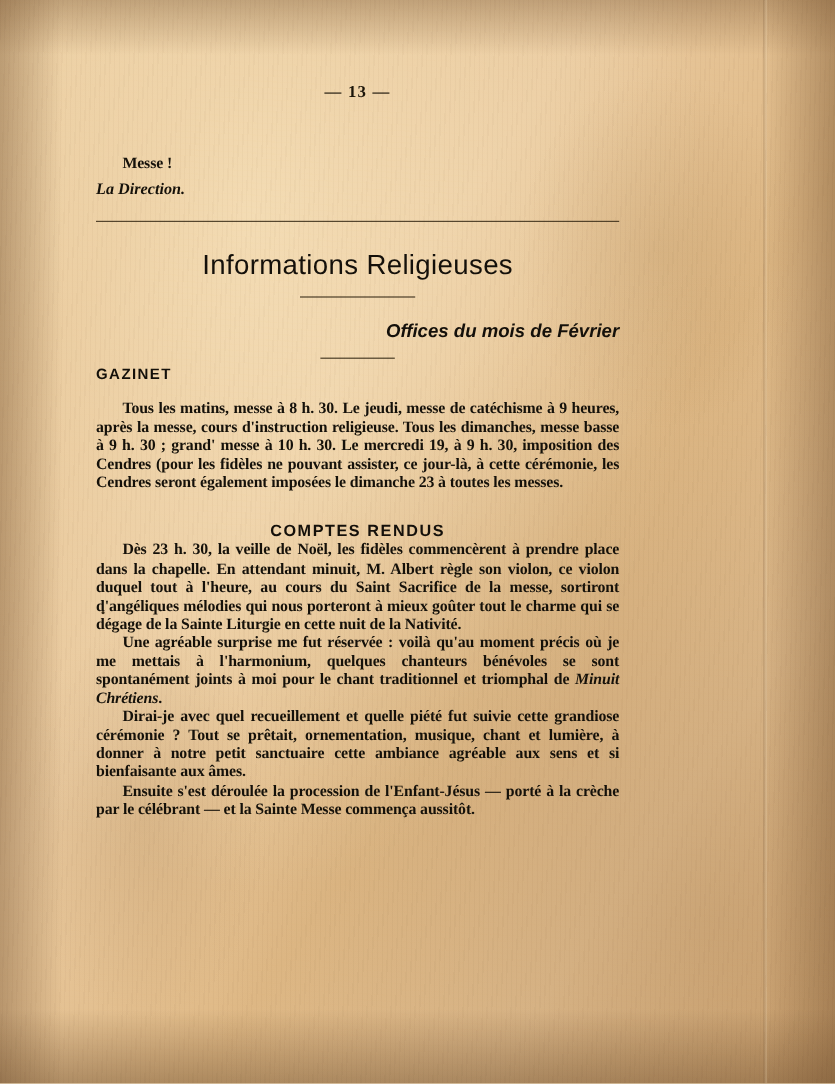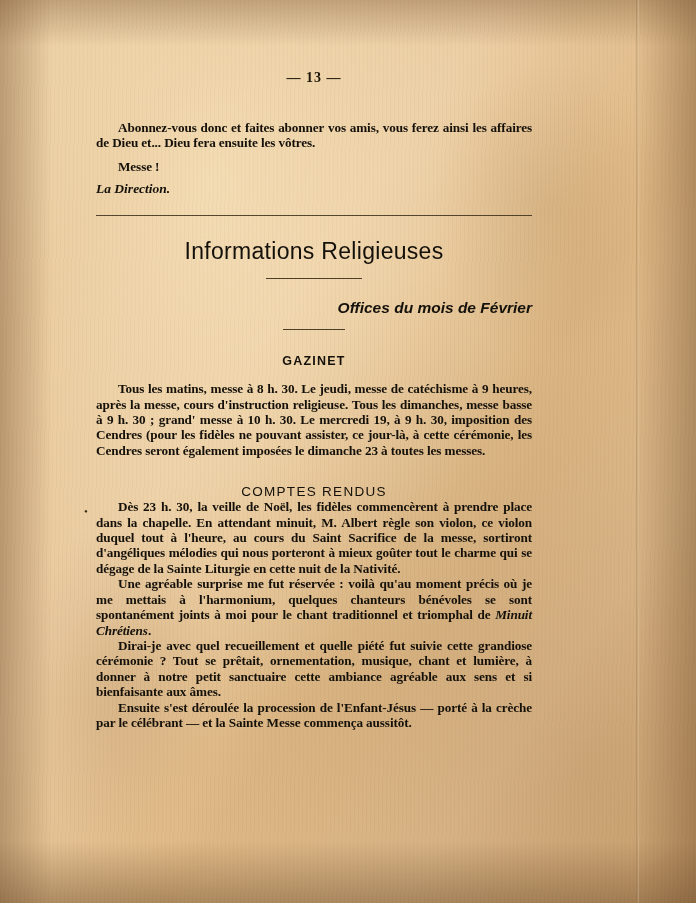--- a/index.html
+++ b/index.html
@@ -55,21 +55,21 @@
     pointer-events: none;
   }
   .fold {
     position: absolute; left: 636px; top: 0; width: 3px; height: 903px;
     background: linear-gradient(to right, rgba(110,78,46,0.25), rgba(255,240,210,0.25));
     pointer-events: none;
   }
 
   .content {
     position: absolute;
-    left: 96px;
+    left: 80px;
     top: 70px;
     width: 436px;
     color: #161208;
   }
 
   .folio {
     text-align: center;
     font-family: "Liberation Serif", serif;
     font-weight: bold;
     font-size: 14px;
@@ -140,34 +140,34 @@
     text-align: right;
     font-family: "Liberation Sans", sans-serif;
     font-style: italic;
     font-size: 15.5px;
     font-weight: bold;
     margin-top: 20px;
     color: #14100a;
   }
 
   .place-title {
-    text-align: center;
+    text-align: left;
     font-family: "Liberation Sans", sans-serif;
     font-size: 12.5px;
     font-weight: bold;
     letter-spacing: 1.2px;
-    margin-top: 24px;
+    margin-top: 6px;
     margin-bottom: 13px;
     color: #14100a;
   }
   .block-title {
     text-align: center;
     font-family: "Liberation Sans", sans-serif;
     font-size: 13.5px;
-    font-weight: normal;
+    font-weight: bold;
     letter-spacing: 1.3px;
     margin-top: 26px;
     margin-bottom: 0;
     color: #14100a;
   }
   .ital { font-style: italic; }
   .mark {
     position: absolute;
     left: 84px;
     top: 505px;
@@ -194,21 +194,20 @@
   <div class="edge-bottom"></div>
   <div class="stain-a"></div>
   <div class="stain-b"></div>
   <div class="fold"></div>
 
   <div class="content">
 
     <div class="folio">— 13 —</div>
 
     <div class="gap-sm"></div>
-    <p class="para indent">Abonnez-vous donc et faites abonner vos amis, vous ferez ainsi les affaires de Dieu et... Dieu fera ensuite les vôtres.</p>
     <div class="gap-sm"></div>
     <p class="para indent">Messe !</p>
 
     <div class="signature">La Direction.</div>
 
     <div class="rule-wide"></div>
 
     <div class="section-title">Informations Religieuses</div>
     <div class="rule-short"></div>
 

